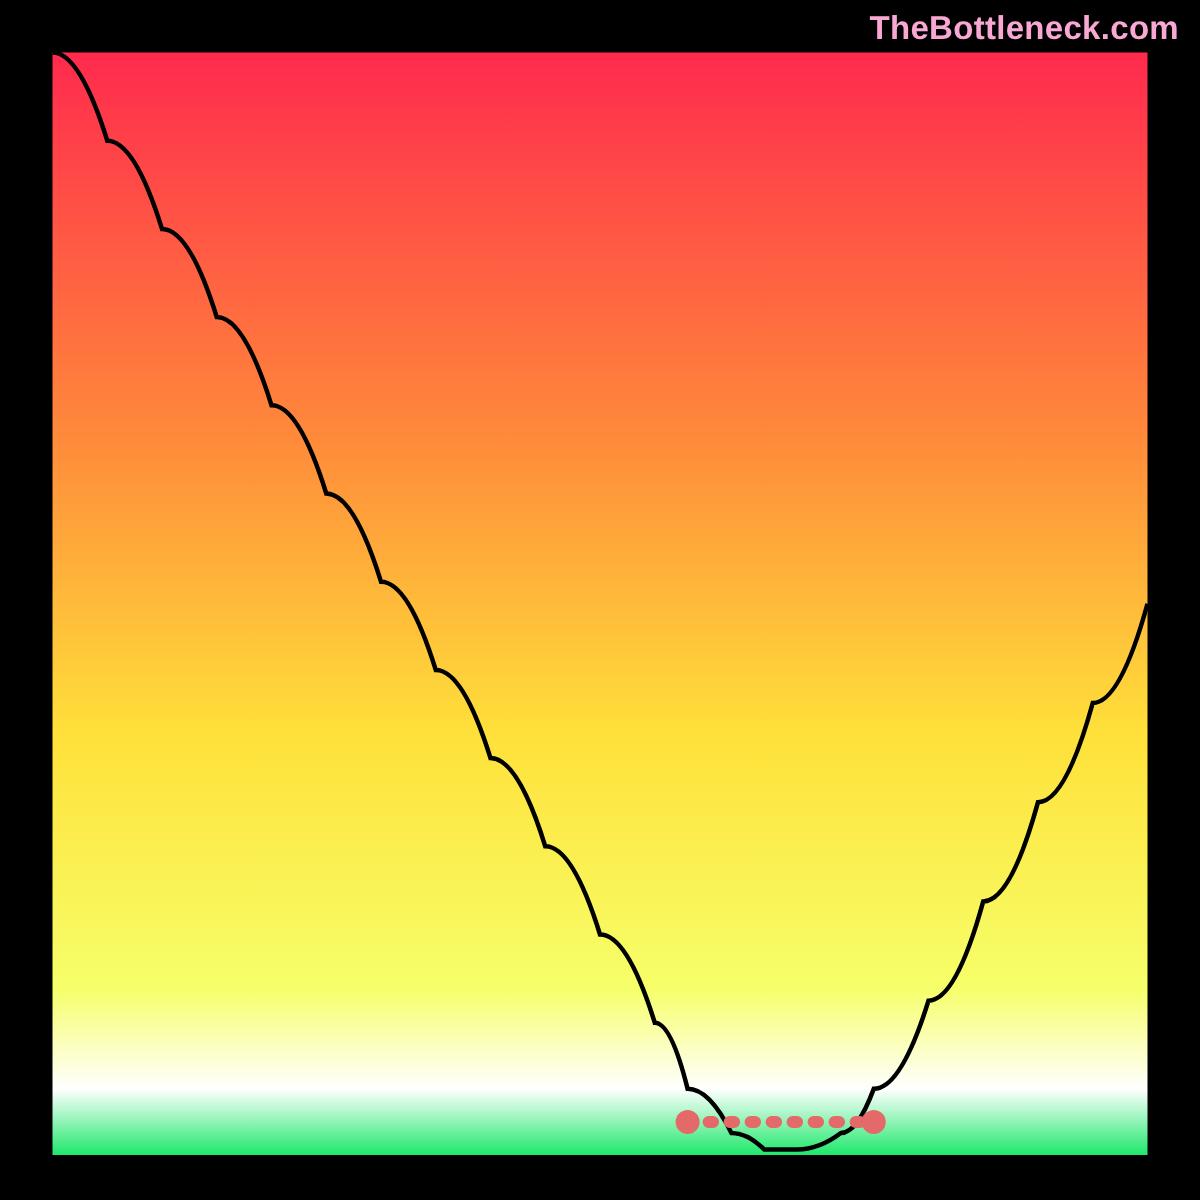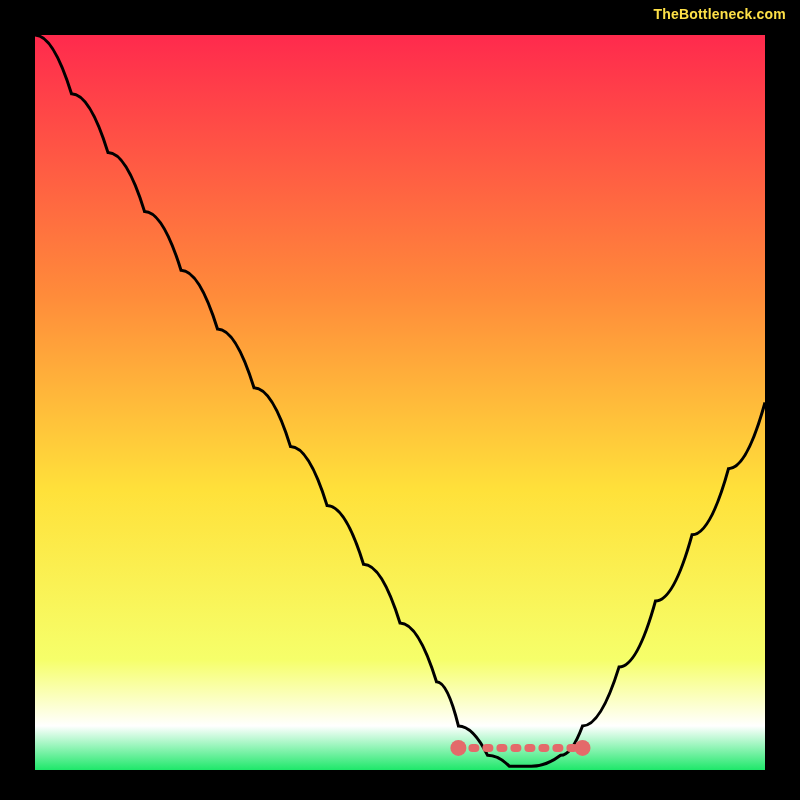--- a/index.html
+++ b/index.html
@@ -14,22 +14,22 @@
   .stage {
     position: relative;
     width: 800px;
     height: 800px;
     background: #000;
   }
   .watermark {
     position: absolute;
     top: 6px;
     right: 14px;
-    color: #fde047;
-    font-size: 14px;
+    color: #f9a8d4;
+    font-size: 22px;
     font-weight: 600;
     letter-spacing: 0.2px;
     z-index: 10;
   }
   svg.plot {
     position: absolute;
     top: 0;
     left: 0;
     width: 800px;
     height: 800px;

